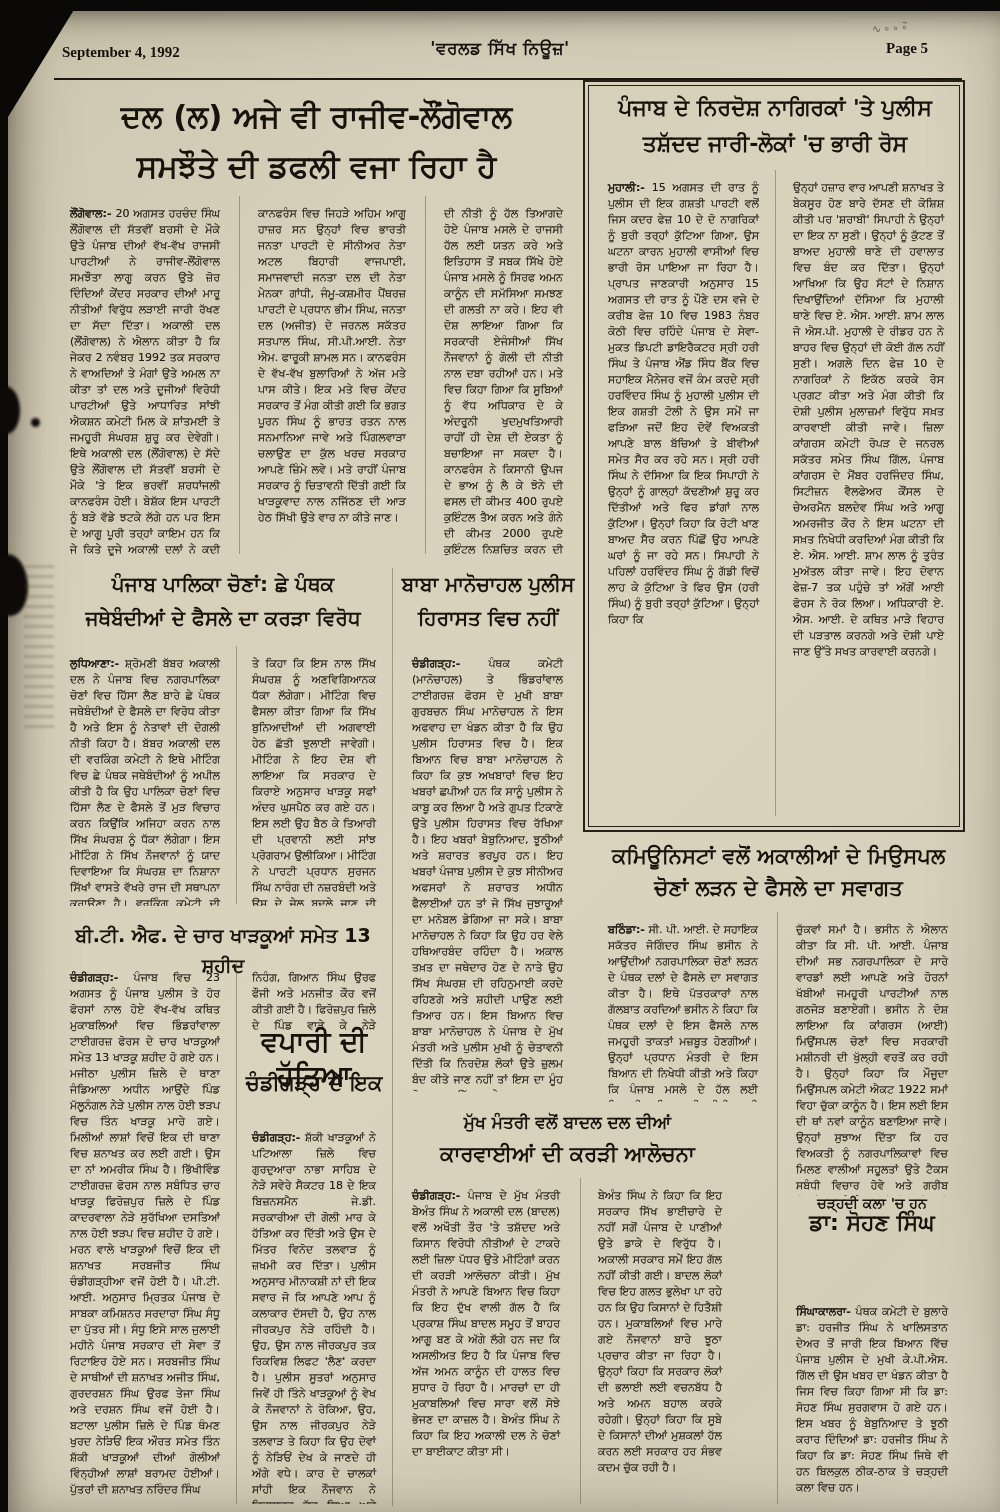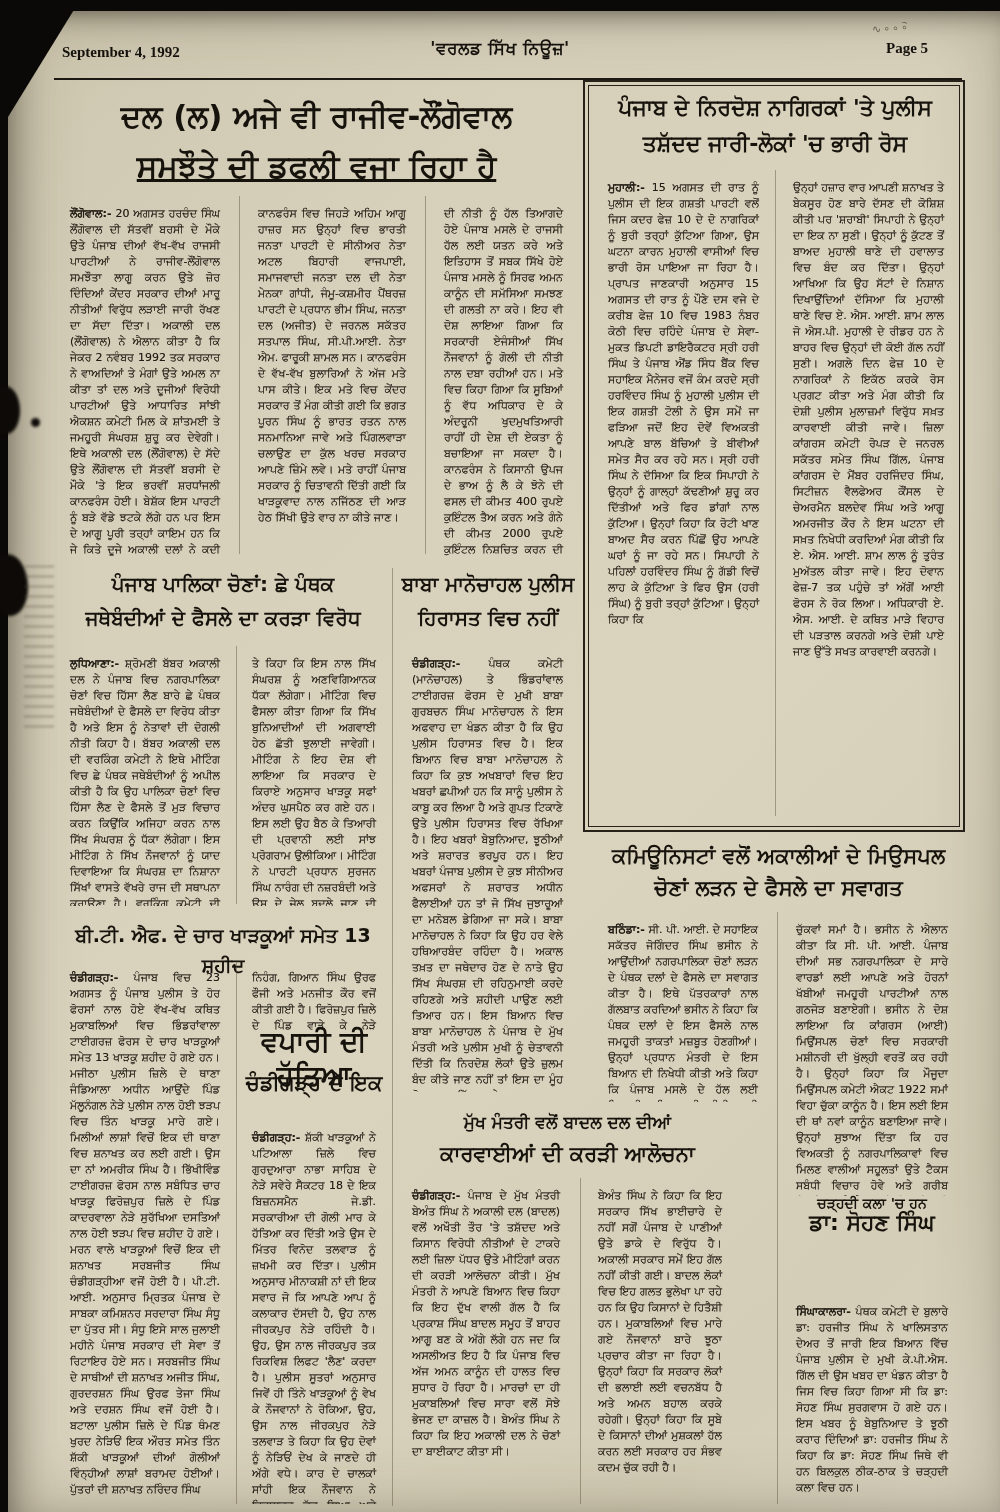--- a/index.html
+++ b/index.html
@@ -48,21 +48,21 @@
 <div class="abs blob" style="left:31px;top:418px;width:9px;height:9px;border-radius:50%;"></div>
 <div class="abs ghostlines" style="left:24px;top:565px;width:30px;height:170px;"></div>
 
 <div class="abs eng" style="left:62px;top:44px;font-size:15px;">September 4, 1992</div>
 <div class="abs masthead" style="left:0;top:38px;width:1000px;text-align:center;">'ਵਰਲਡ ਸਿੱਖ ਨਿਊਜ਼'</div>
 <div class="abs eng" style="left:886px;top:40px;font-size:15px;">Page 5</div>
 <div class="abs smudge" style="left:872px;top:22px;">∿∘∘∘᷆</div>
 <div class="abs hrule" style="left:54px;top:78px;width:908px;"></div>
 
 <div class="abs headline h-main" style="left:58px;top:92px;width:517px;">ਦਲ (ਲ) ਅਜੇ ਵੀ ਰਾਜੀਵ-ਲੌਂਗੋਵਾਲ</div>
-<div class="abs headline h-main" style="left:58px;top:142px;width:517px;text-decoration:underline;">ਸਮਝੌਤੇ ਦੀ ਡਫਲੀ ਵਜਾ ਰਿਹਾ ਹੈ</div>
+<div class="abs headline h-main" style="left:58px;top:142px;width:517px;">ਸਮਝੌਤੇ ਦੀ ਡਫਲੀ ਵਜਾ ਰਿਹਾ ਹੈ</div>
 <div class="abs col" style="left:58px;top:194px;width:174px;height:362px;">
   <p><b class="dl">ਲੌਂਗੋਵਾਲ:-</b> <span>20 ਅਗਸਤ ਹਰਚੰਦ ਸਿੰਘ ਲੌਂਗੋਵਾਲ ਦੀ ਸੱਤਵੀਂ ਬਰਸੀ ਦੇ ਮੌਕੇ ਉਤੇ ਪੰਜਾਬ ਦੀਆਂ ਵੱਖ-ਵੱਖ ਰਾਜਸੀ ਪਾਰਟੀਆਂ ਨੇ ਰਾਜੀਵ-ਲੌਂਗੋਵਾਲ ਸਮਝੌਤਾ ਲਾਗੂ ਕਰਨ ਉਤੇ ਜ਼ੋਰ ਦਿੰਦਿਆਂ ਕੇਂਦਰ ਸਰਕਾਰ ਦੀਆਂ ਮਾਰੂ ਨੀਤੀਆਂ ਵਿਰੁੱਧ ਲੜਾਈ ਜਾਰੀ ਰੱਖਣ ਦਾ ਸੱਦਾ ਦਿੱਤਾ। ਅਕਾਲੀ ਦਲ (ਲੌਂਗੋਵਾਲ) ਨੇ ਐਲਾਨ ਕੀਤਾ ਹੈ ਕਿ ਜੇਕਰ 2 ਨਵੰਬਰ 1992 ਤਕ ਸਰਕਾਰ ਨੇ ਵਾਅਦਿਆਂ ਤੇ ਮੰਗਾਂ ਉਤੇ ਅਮਲ ਨਾ ਕੀਤਾ ਤਾਂ ਦਲ ਅਤੇ ਦੂਜੀਆਂ ਵਿਰੋਧੀ ਪਾਰਟੀਆਂ ਉਤੇ ਆਧਾਰਿਤ ਸਾਂਝੀ ਐਕਸ਼ਨ ਕਮੇਟੀ ਮਿਲ ਕੇ ਸ਼ਾਂਤਮਈ ਤੇ ਜਮਹੂਰੀ ਸੰਘਰਸ਼ ਸ਼ੁਰੂ ਕਰ ਦੇਵੇਗੀ। ਇਥੇ ਅਕਾਲੀ ਦਲ (ਲੌਂਗੋਵਾਲ) ਦੇ ਸੱਦੇ ਉਤੇ ਲੌਂਗੋਵਾਲ ਦੀ ਸੱਤਵੀਂ ਬਰਸੀ ਦੇ ਮੌਕੇ 'ਤੇ ਇਕ ਭਰਵੀਂ ਸ਼ਰਧਾਂਜਲੀ ਕਾਨਫਰੰਸ ਹੋਈ। ਬੇਸ਼ੱਕ ਇਸ ਪਾਰਟੀ ਨੂੰ ਬੜੇ ਵੱਡੇ ਝਟਕੇ ਲੱਗੇ ਹਨ ਪਰ ਇਸ ਦੇ ਆਗੂ ਪੂਰੀ ਤਰ੍ਹਾਂ ਕਾਇਮ ਹਨ ਕਿ ਜੇ ਕਿਤੇ ਦੂਜੇ ਅਕਾਲੀ ਦਲਾਂ ਨੇ ਕਦੀ ਕਦਰਦਾਨੀ ਨਾ ਕੀਤੀ ਤਾਂ ਵੀ ਉਹ ਡਟੇ ਰਹਿਣਗੇ।</span></p>
 </div>
 <div class="abs col" style="left:246px;top:194px;width:172px;height:362px;">
   <p>ਕਾਨਫਰੰਸ ਵਿਚ ਜਿਹੜੇ ਅਹਿਮ ਆਗੂ ਹਾਜ਼ਰ ਸਨ ਉਨ੍ਹਾਂ ਵਿਚ ਭਾਰਤੀ ਜਨਤਾ ਪਾਰਟੀ ਦੇ ਸੀਨੀਅਰ ਨੇਤਾ ਅਟਲ ਬਿਹਾਰੀ ਵਾਜਪਾਈ, ਸਮਾਜਵਾਦੀ ਜਨਤਾ ਦਲ ਦੀ ਨੇਤਾ ਮੇਨਕਾ ਗਾਂਧੀ, ਜੰਮੂ-ਕਸ਼ਮੀਰ ਪੈਂਥਰਜ਼ ਪਾਰਟੀ ਦੇ ਪ੍ਰਧਾਨ ਭੀਮ ਸਿੰਘ, ਜਨਤਾ ਦਲ (ਅਜੀਤ) ਦੇ ਜਰਨਲ ਸਕੱਤਰ ਸਤਪਾਲ ਸਿੰਘ, ਸੀ.ਪੀ.ਆਈ. ਨੇਤਾ ਐਮ. ਫਾਰੂਕੀ ਸ਼ਾਮਲ ਸਨ। ਕਾਨਫਰੰਸ ਦੇ ਵੱਖ-ਵੱਖ ਬੁਲਾਰਿਆਂ ਨੇ ਅੱਜ ਮਤੇ ਪਾਸ ਕੀਤੇ। ਇਕ ਮਤੇ ਵਿਚ ਕੇਂਦਰ ਸਰਕਾਰ ਤੋਂ ਮੰਗ ਕੀਤੀ ਗਈ ਕਿ ਭਗਤ ਪੂਰਨ ਸਿੰਘ ਨੂੰ ਭਾਰਤ ਰਤਨ ਨਾਲ ਸਨਮਾਨਿਆ ਜਾਵੇ ਅਤੇ ਪਿੰਗਲਵਾੜਾ ਚਲਾਉਣ ਦਾ ਕੁੱਲ ਖਰਚ ਸਰਕਾਰ ਆਪਣੇ ਜ਼ਿੰਮੇ ਲਵੇ। ਮਤੇ ਰਾਹੀਂ ਪੰਜਾਬ ਸਰਕਾਰ ਨੂੰ ਚਿਤਾਵਨੀ ਦਿੱਤੀ ਗਈ ਕਿ ਖਾੜਕੂਵਾਦ ਨਾਲ ਨਜਿੱਠਣ ਦੀ ਆੜ ਹੇਠ ਸਿੱਖੀ ਉਤੇ ਵਾਰ ਨਾ ਕੀਤੇ ਜਾਣ।</p>
 </div>
 <div class="abs col" style="left:432px;top:194px;width:143px;height:362px;">
   <p>ਦੀ ਨੀਤੀ ਨੂੰ ਹੱਲ ਤਿਆਗਦੇ ਹੋਏ ਪੰਜਾਬ ਮਸਲੇ ਦੇ ਰਾਜਸੀ ਹੱਲ ਲਈ ਯਤਨ ਕਰੇ ਅਤੇ ਇਤਿਹਾਸ ਤੋਂ ਸਬਕ ਸਿੱਖੇ ਹੋਏ ਪੰਜਾਬ ਮਸਲੇ ਨੂੰ ਸਿਰਫ ਅਮਨ ਕਾਨੂੰਨ ਦੀ ਸਮੱਸਿਆ ਸਮਝਣ ਦੀ ਗਲਤੀ ਨਾ ਕਰੇ। ਇਹ ਵੀ ਦੋਸ਼ ਲਾਇਆ ਗਿਆ ਕਿ ਸਰਕਾਰੀ ਏਜੰਸੀਆਂ ਸਿੱਖ ਨੌਜਵਾਨਾਂ ਨੂੰ ਗੋਲੀ ਦੀ ਨੀਤੀ ਨਾਲ ਦਬਾ ਰਹੀਆਂ ਹਨ। ਮਤੇ ਵਿਚ ਕਿਹਾ ਗਿਆ ਕਿ ਸੂਬਿਆਂ ਨੂੰ ਵੱਧ ਅਧਿਕਾਰ ਦੇ ਕੇ ਅੰਦਰੂਨੀ ਖੁਦਮੁਖਤਿਆਰੀ ਰਾਹੀਂ ਹੀ ਦੇਸ਼ ਦੀ ਏਕਤਾ ਨੂੰ ਬਚਾਇਆ ਜਾ ਸਕਦਾ ਹੈ। ਕਾਨਫਰੰਸ ਨੇ ਕਿਸਾਨੀ ਉਪਜ ਦੇ ਭਾਅ ਨੂੰ ਲੈ ਕੇ ਝੋਨੇ ਦੀ ਫਸਲ ਦੀ ਕੀਮਤ 400 ਰੁਪਏ ਕੁਇੰਟਲ ਤੈਅ ਕਰਨ ਅਤੇ ਗੰਨੇ ਦੀ ਕੀਮਤ 2000 ਰੁਪਏ ਕੁਇੰਟਲ ਨਿਸ਼ਚਿਤ ਕਰਨ ਦੀ ਮੰਗ ਕੀਤੀ ਹੈ। ਇਹ ਵੀ ਮੰਗ ਕੀਤੀ ਗਈ ਕਿ ਪਾਰਟੀ ਨੇ ਝਿਜਕਦੀ ਚਾਲ ਵਿਚ ਕੋਈ ਵਾਧਾ ਉਤੇ ਜਾ ਮੰਗ ਪ੍ਰਗਟ ਕੀਤੀ ਹੈ।</p>
 </div>
 <div class="abs vrule" style="left:239px;top:196px;height:358px;"></div>

